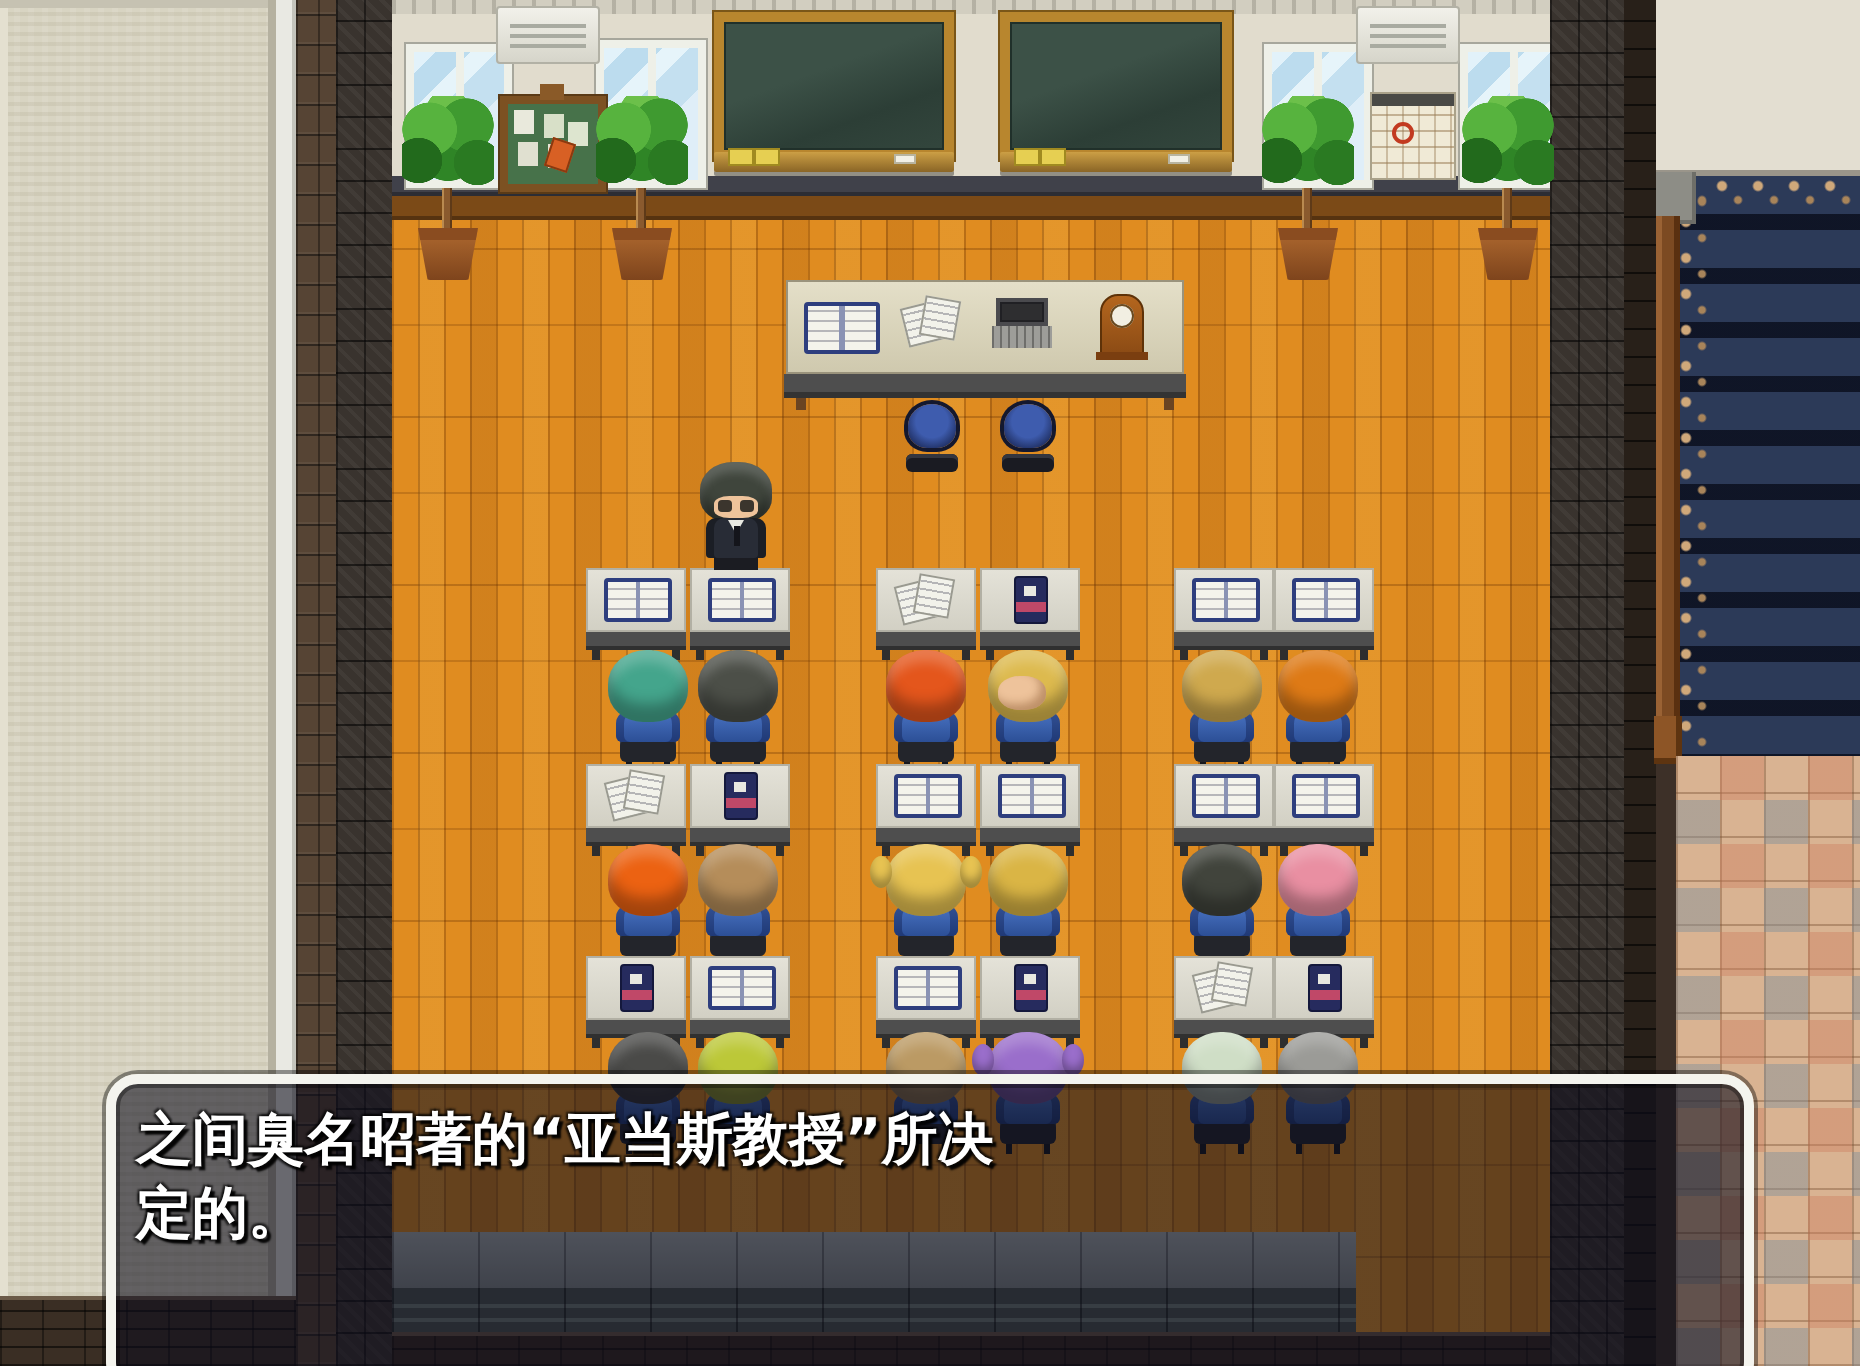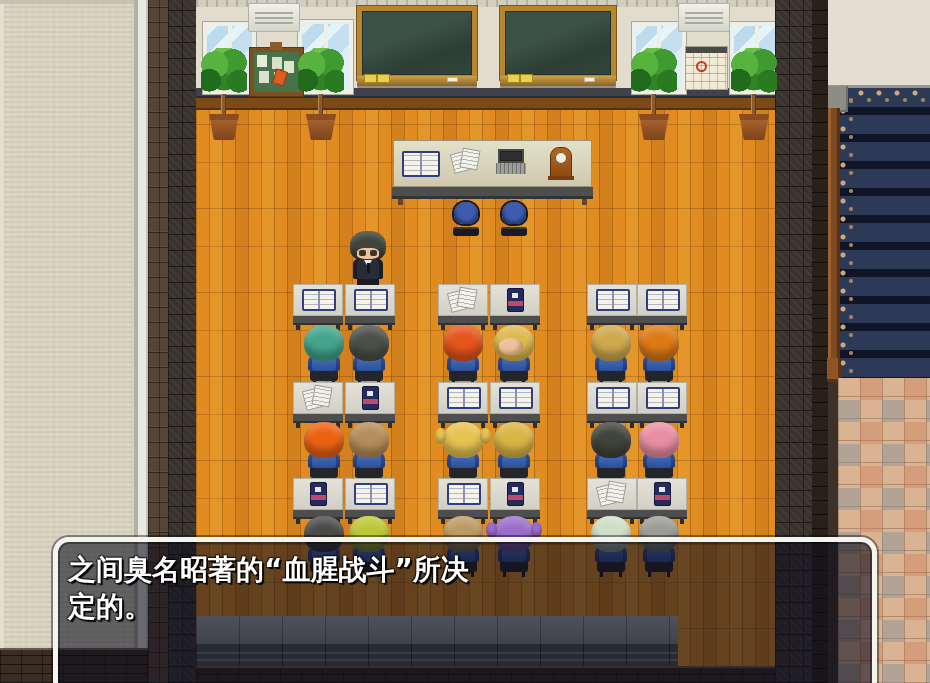--- a/index.html
+++ b/index.html
@@ -443,17 +443,17 @@
   <div class="abs col-deepbrown-right"></div>
   <div class="abs right-area">
     <div class="abs r-wall"></div>
     <div class="abs carpet"></div>
     <div class="abs r-post"></div>
     <div class="abs railing"></div>
     <div class="abs tiles"></div>
   </div>
 
   <div class="abs dialog">
-    <div class="dialog-line">之间臭名昭著的“血腥战斗”所决</div>
+    <div class="dialog-line">之间臭名昭著的“亚当斯教授”所决</div>
     <div class="dialog-line">定的。</div>
   </div>
 
 </div>
 
 </body></html>

